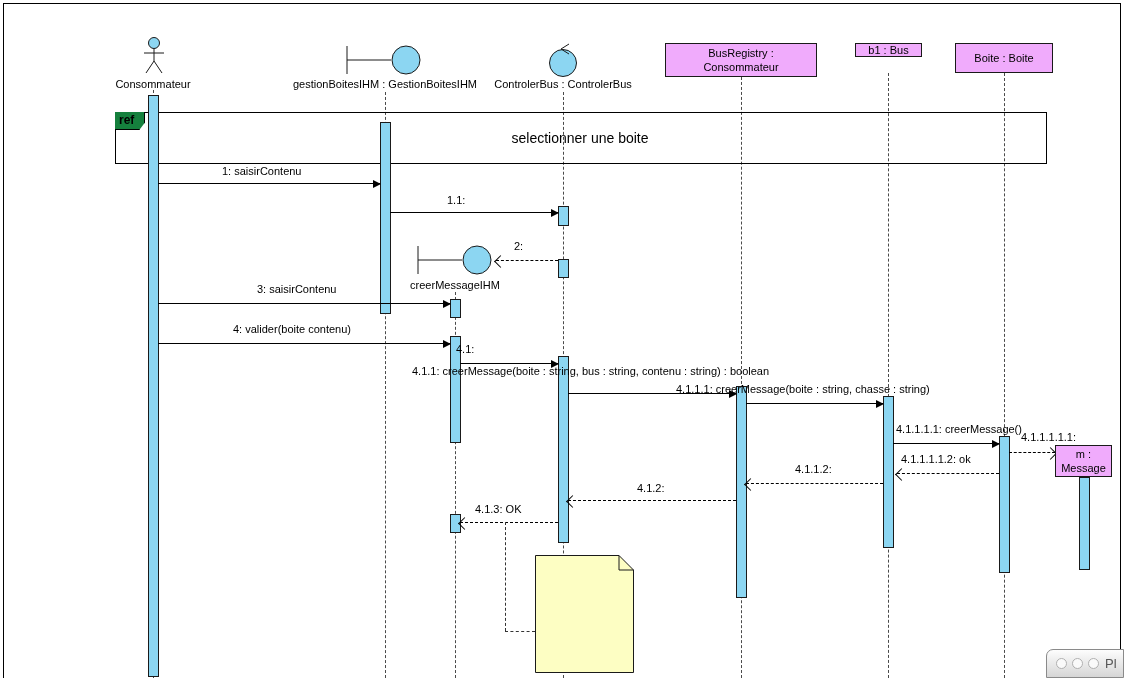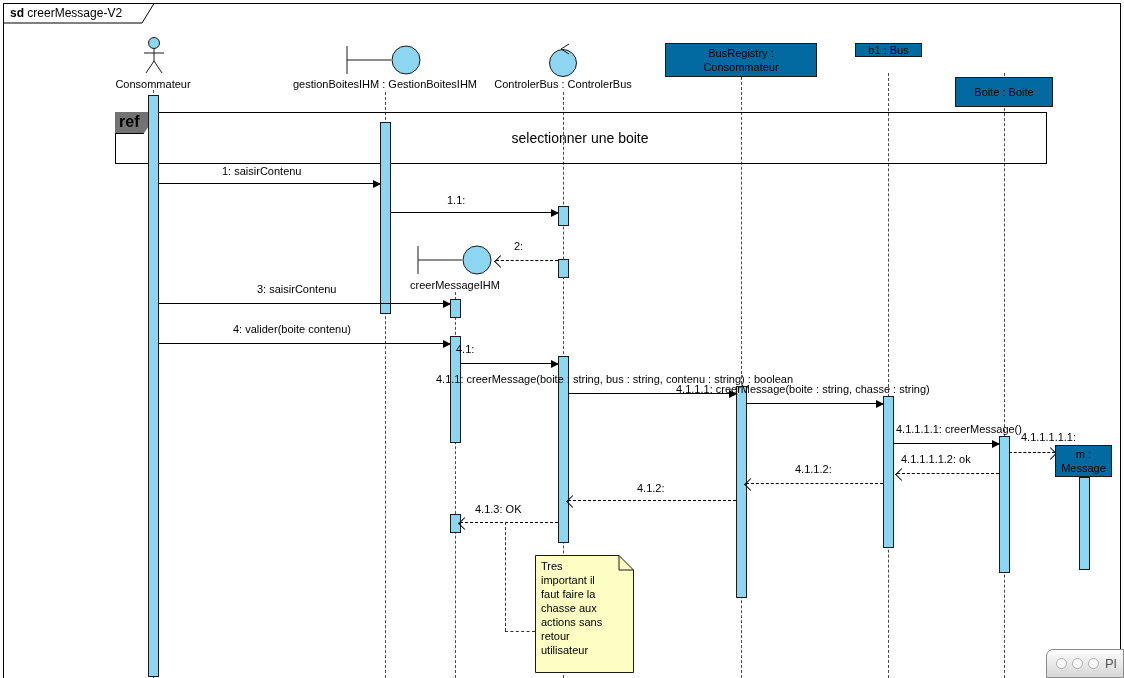--- a/index.html
+++ b/index.html
@@ -13,26 +13,26 @@
   .msg{position:absolute;height:0;border-top:1px solid #000;z-index:4;}
   .msg.dashed{border-top-style:dashed;}
   .ah-r-fill{position:absolute;right:-1px;top:-4px;width:0;height:0;
              border-left:8px solid #000;border-top:4px solid transparent;border-bottom:4px solid transparent;}
   .ah-l-open{position:absolute;left:0;top:-4px;width:8px;height:8px;
              border-top:1px solid #000;border-left:1px solid #000;transform:rotate(-45deg);}
   .ah-r-open{position:absolute;right:0;top:-4px;width:8px;height:8px;
              border-top:1px solid #000;border-right:1px solid #000;transform:rotate(45deg);}
   .mlabel{position:absolute;font-size:11px;white-space:nowrap;z-index:5;}
   .plabel{position:absolute;font-size:11px;white-space:nowrap;z-index:6;transform:translateX(-50%);}
-  .headbox{position:absolute;background:#0369a1;border:1px solid #1a1a1a;z-index:6;
+  .headbox{position:absolute;background:#f0abfc;border:1px solid #1a1a1a;z-index:6;
            display:flex;flex-direction:column;align-items:center;justify-content:center;
            font-size:11px;line-height:14px;text-align:center;box-sizing:border-box;}
   .icon{position:absolute;z-index:6;}
   .refbox{position:absolute;border:1px solid #000;z-index:2;}
-  .reftag{position:absolute;font-size:16px;font-weight:bold;background:#737373;
+  .reftag{position:absolute;font-size:12px;font-weight:bold;background:#15803d;
           padding:1px 10px 2px 4px;border-right:1px solid #000;border-bottom:1px solid #000;
           clip-path:polygon(0 0,100% 0,100% 55%,80% 100%,0 100%);z-index:2;}
   .reflabel{position:absolute;font-size:14px;z-index:2;transform:translateX(-50%);white-space:nowrap;}
   .sdtitle{position:absolute;left:3px;top:3px;z-index:10;}
   .sdtext{position:absolute;left:7px;top:3px;font-size:12px;white-space:nowrap;}
   .sdtext .kw{font-weight:bold;}
   .connector{position:absolute;z-index:4;}
   .note-text{position:absolute;left:6px;top:4px;width:88px;font-size:11px;line-height:14px;
              white-space:pre-line;z-index:7;}
   .note-wrap{position:absolute;z-index:6;}
@@ -43,29 +43,20 @@
                 border:1.5px solid #b0b0b0;background:#fafafa;box-sizing:border-box;}
   .sliver .wtitle{position:absolute;left:58px;top:6px;font-size:13px;color:#555;}
 </style>
 </head>
 <body>
 
 <div id="canvas">
 
   <div class="frame"></div>
 
-  <div class="sdtitle">
-    <svg width="152" height="21">
-      <path d="M0.5,0.5 H151 L139,20 H0.5 Z" fill="#ffffff" stroke="#000000"></path>
-    </svg>
-    <div class="sdtext">
-      <span class="kw">sd</span>
-      <span>creerMessage-V2</span>
-    </div>
-  </div>
 
   <div class="lifeline" style="left:153px;top:90px;height:588px;"></div>
   <div class="lifeline" style="left:385px;top:92px;height:586px;"></div>
   <div class="lifeline" style="left:563px;top:92px;height:586px;"></div>
   <div class="lifeline" style="left:455px;top:292px;height:386px;"></div>
   <div class="lifeline" style="left:741px;top:77px;height:601px;"></div>
   <div class="lifeline" style="left:888px;top:73px;height:605px;"></div>
   <div class="lifeline" style="left:1004px;top:73px;height:605px;"></div>
   <div class="lifeline" style="left:1084px;top:477px;height:93px;"></div>
 
@@ -112,21 +103,21 @@
   <div class="mlabel" style="left:233px;top:323px;">4: valider(boite contenu)</div>
 
   <div class="msg" style="left:460px;top:363px;width:98px;">
       <span class="ah-r-fill"></span>
     </div>
   <div class="mlabel" style="left:456px;top:343px;">4.1:</div>
 
   <div class="msg" style="left:568px;top:393px;width:168px;">
       <span class="ah-r-fill"></span>
     </div>
-  <div class="mlabel" style="left:412px;top:373px;margin-left:24px;">4.1.1: creerMessage(boite : string, bus : string, contenu : string) : boolean</div>
+  <div class="mlabel" style="left:412px;top:365px;">4.1.1: creerMessage(boite : string, bus : string, contenu : string) : boolean</div>
 
   <div class="msg" style="left:746px;top:403px;width:137px;">
       <span class="ah-r-fill"></span>
     </div>
   <div class="mlabel" style="left:676px;top:383px;">4.1.1.1: creerMessage(boite : string, chasse : string)</div>
 
   <div class="msg" style="left:893px;top:443px;width:106px;">
       <span class="ah-r-fill"></span>
     </div>
   <div class="mlabel" style="left:896px;top:423px;">4.1.1.1.1: creerMessage()</div>
@@ -157,27 +148,20 @@
   <div class="mlabel" style="left:475px;top:503px;">4.1.3: OK</div>
 
   <div class="connector" style="left:505px;top:522px;height:109px;width:0;border-left:1px dashed #333;"></div>
   <div class="connector" style="left:505px;top:631px;width:30px;height:0;border-top:1px dashed #333;"></div>
 
   <div class="note-wrap" style="left:535px;top:555px;width:99px;height:118px;">
     <svg width="99" height="118">
       <path d="M0.5,0.5 H84 L98.5,15 V117.5 H0.5 Z" fill="#FDFEC3" stroke="#1a1a1a"></path>
       <path d="M84,0.5 V15 H98.5" fill="none" stroke="#1a1a1a"></path>
     </svg>
-    <div class="note-text">Tres
-important il
-faut faire la
-chasse aux
-actions sans
-retour
-utilisateur</div>
   </div>
 
   <svg class="icon" style="left:141px;top:36px;" width="26" height="40">
     <circle cx="13" cy="7" r="5.5" fill="#8CD6F2" stroke="#1a1a1a"></circle>
     <line x1="13" y1="12.5" x2="13" y2="25" stroke="#1a1a1a"></line>
     <line x1="3" y1="17" x2="23" y2="17" stroke="#1a1a1a"></line>
     <line x1="13" y1="25" x2="5" y2="37" stroke="#1a1a1a"></line>
     <line x1="13" y1="25" x2="21" y2="37" stroke="#1a1a1a"></line>
   </svg>
   <div class="plabel" style="left:153px;top:78px;">Consommateur</div>
@@ -197,21 +181,21 @@
 
   <div class="headbox" style="left:665px;top:43px;width:152px;height:34px;">
     <span>BusRegistry :</span>
     <span>Consommateur</span>
   </div>
 
   <div class="headbox" style="left:855px;top:43px;width:67px;height:14px;">
     <span>b1 : Bus</span>
   </div>
 
-  <div class="headbox" style="left:955px;top:43px;width:98px;height:30px;margin-top:34px;">
+  <div class="headbox" style="left:955px;top:43px;width:98px;height:30px;">
     <span>Boite : Boite</span>
   </div>
 
   <svg class="icon" style="left:416px;top:244px;" width="78" height="32">
     <line x1="2" y1="2" x2="2" y2="30" stroke="#1a1a1a"></line>
     <line x1="2" y1="16" x2="46" y2="16" stroke="#1a1a1a"></line>
     <circle cx="61" cy="16" r="14" fill="#8CD6F2" stroke="#1a1a1a"></circle>
   </svg>
   <div class="plabel" style="left:455px;top:279px;">creerMessageIHM</div>
 

